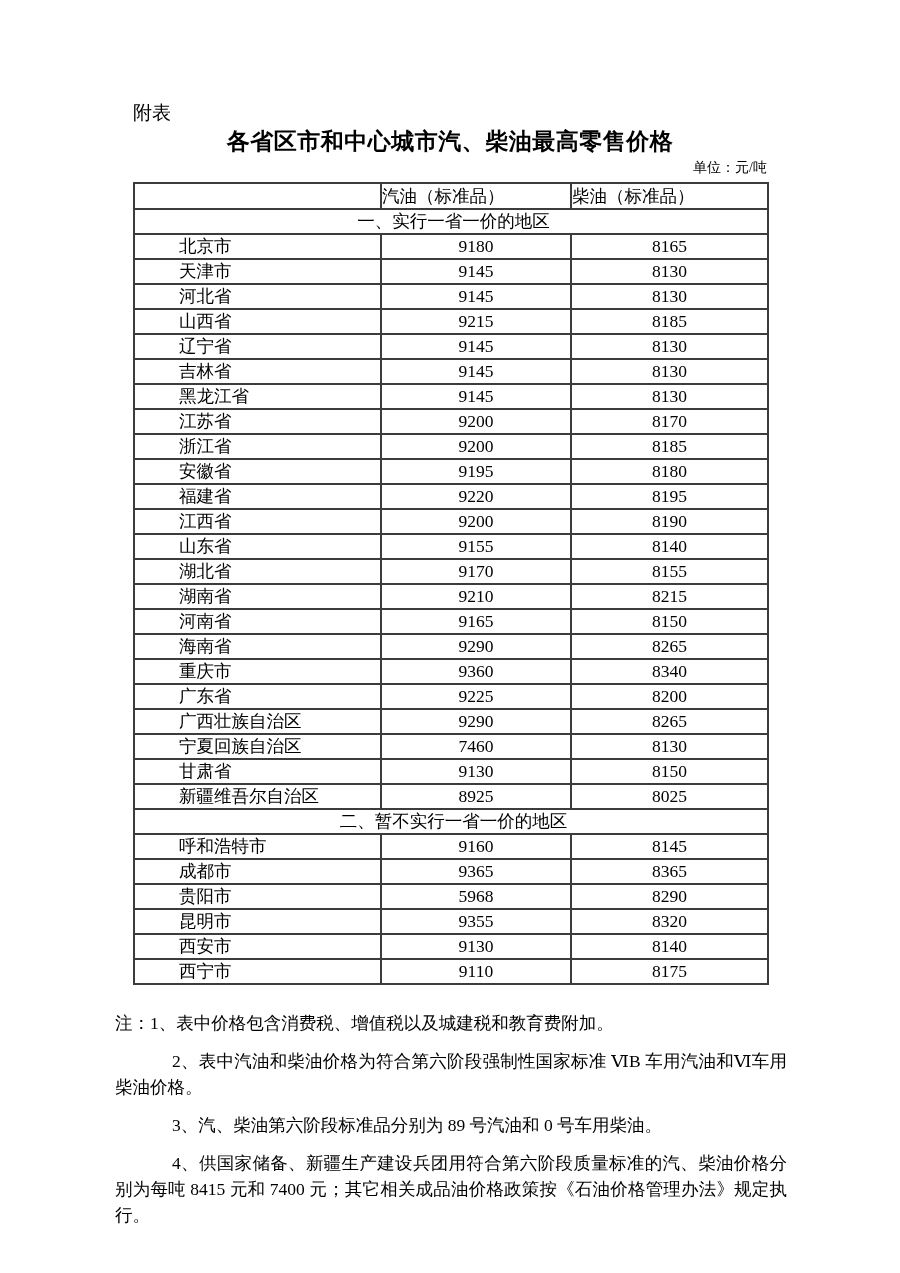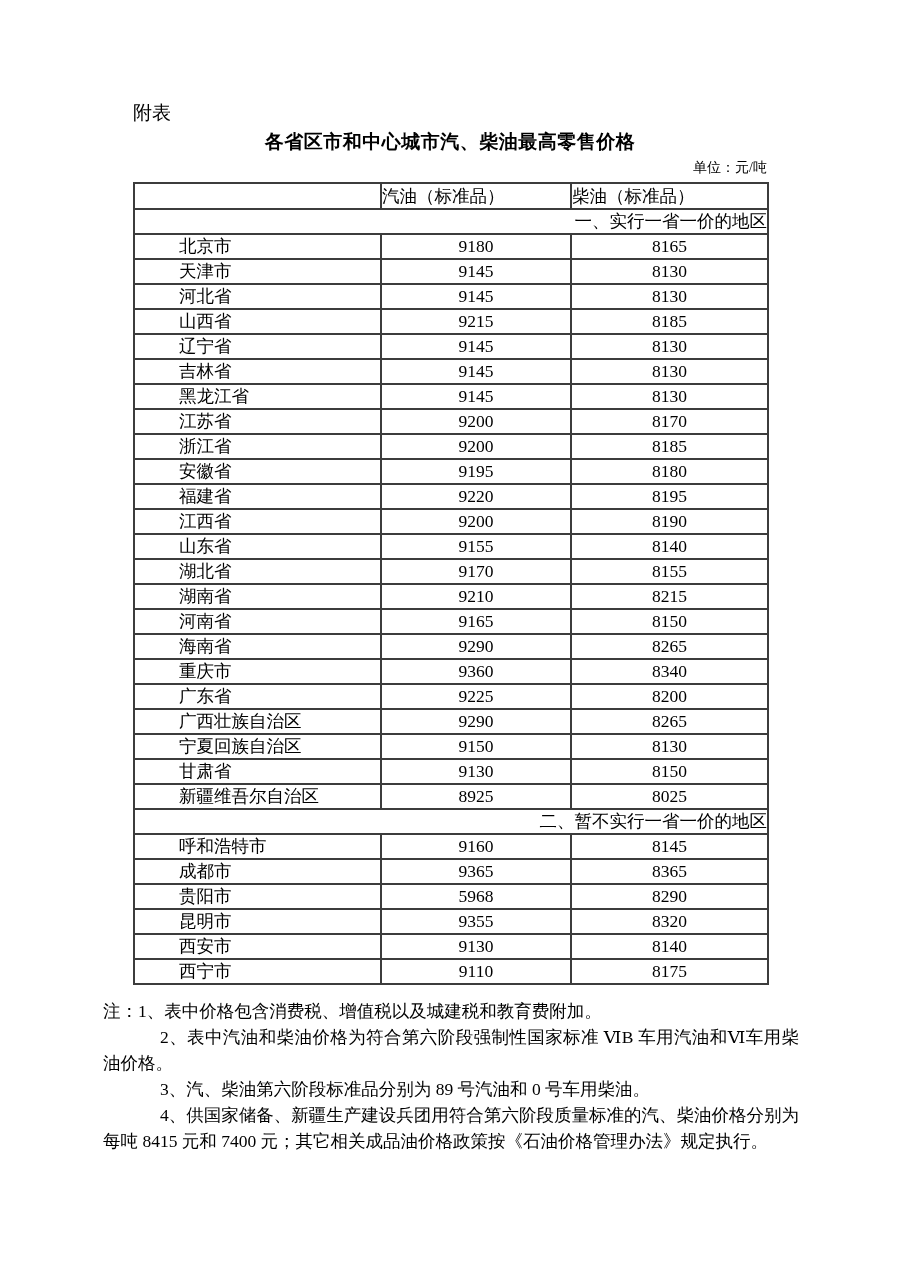--- a/index.html
+++ b/index.html
@@ -22,21 +22,21 @@
     font-size: 19px;
     line-height: 24px;
   }
   .doc-title {
     position: absolute;
     left: 133px;
     top: 130px;
     width: 634px;
     text-align: center;
     font-weight: bold;
-    font-size: 19px;
+    font-size: 23px;
     line-height: 24px;
     letter-spacing: 0.5px;
   }
   .unit-label {
     position: absolute;
     left: 133px;
     top: 157px;
     width: 634px;
     text-align: right;
     font-size: 14px;
@@ -57,42 +57,42 @@
     padding: 0;
     font-size: 17.5px;
     overflow: hidden;
     white-space: nowrap;
   }
   .price-table .head-cell {
     text-align: left;
     height: 24px;
   }
   .price-table .section-cell {
-    text-align: right;
+    text-align: center;
     padding-left: 5px;
   }
   .price-table .region-cell {
     text-align: left;
     padding-left: 44px;
     border-radius: 7px;
   }
   .price-table .price-cell {
     text-align: center;
   }
   .notes {
     position: absolute;
     left: 103px;
     top: 998px;
     width: 696px;
     font-size: 17.5px;
     line-height: 26px;
     text-align: justify;
   }
   .notes p {
-    margin: 0;
+    margin: 12px;
   }
   .notes p.indent {
     text-indent: 57px;
   }
 </style>
 </head>
 <body>
 
 <div class="attachment-label">附表</div>
 
@@ -210,21 +210,21 @@
         <td class="price-cell">9225</td>
         <td class="price-cell">8200</td>
       </tr>
       <tr>
         <td class="region-cell">广西壮族自治区</td>
         <td class="price-cell">9290</td>
         <td class="price-cell">8265</td>
       </tr>
       <tr>
         <td class="region-cell">宁夏回族自治区</td>
-        <td class="price-cell">9150</td>
+        <td class="price-cell">7460</td>
         <td class="price-cell">8130</td>
       </tr>
       <tr>
         <td class="region-cell">甘肃省</td>
         <td class="price-cell">9130</td>
         <td class="price-cell">8150</td>
       </tr>
       <tr>
         <td class="region-cell">新疆维吾尔自治区</td>
         <td class="price-cell">8925</td>

